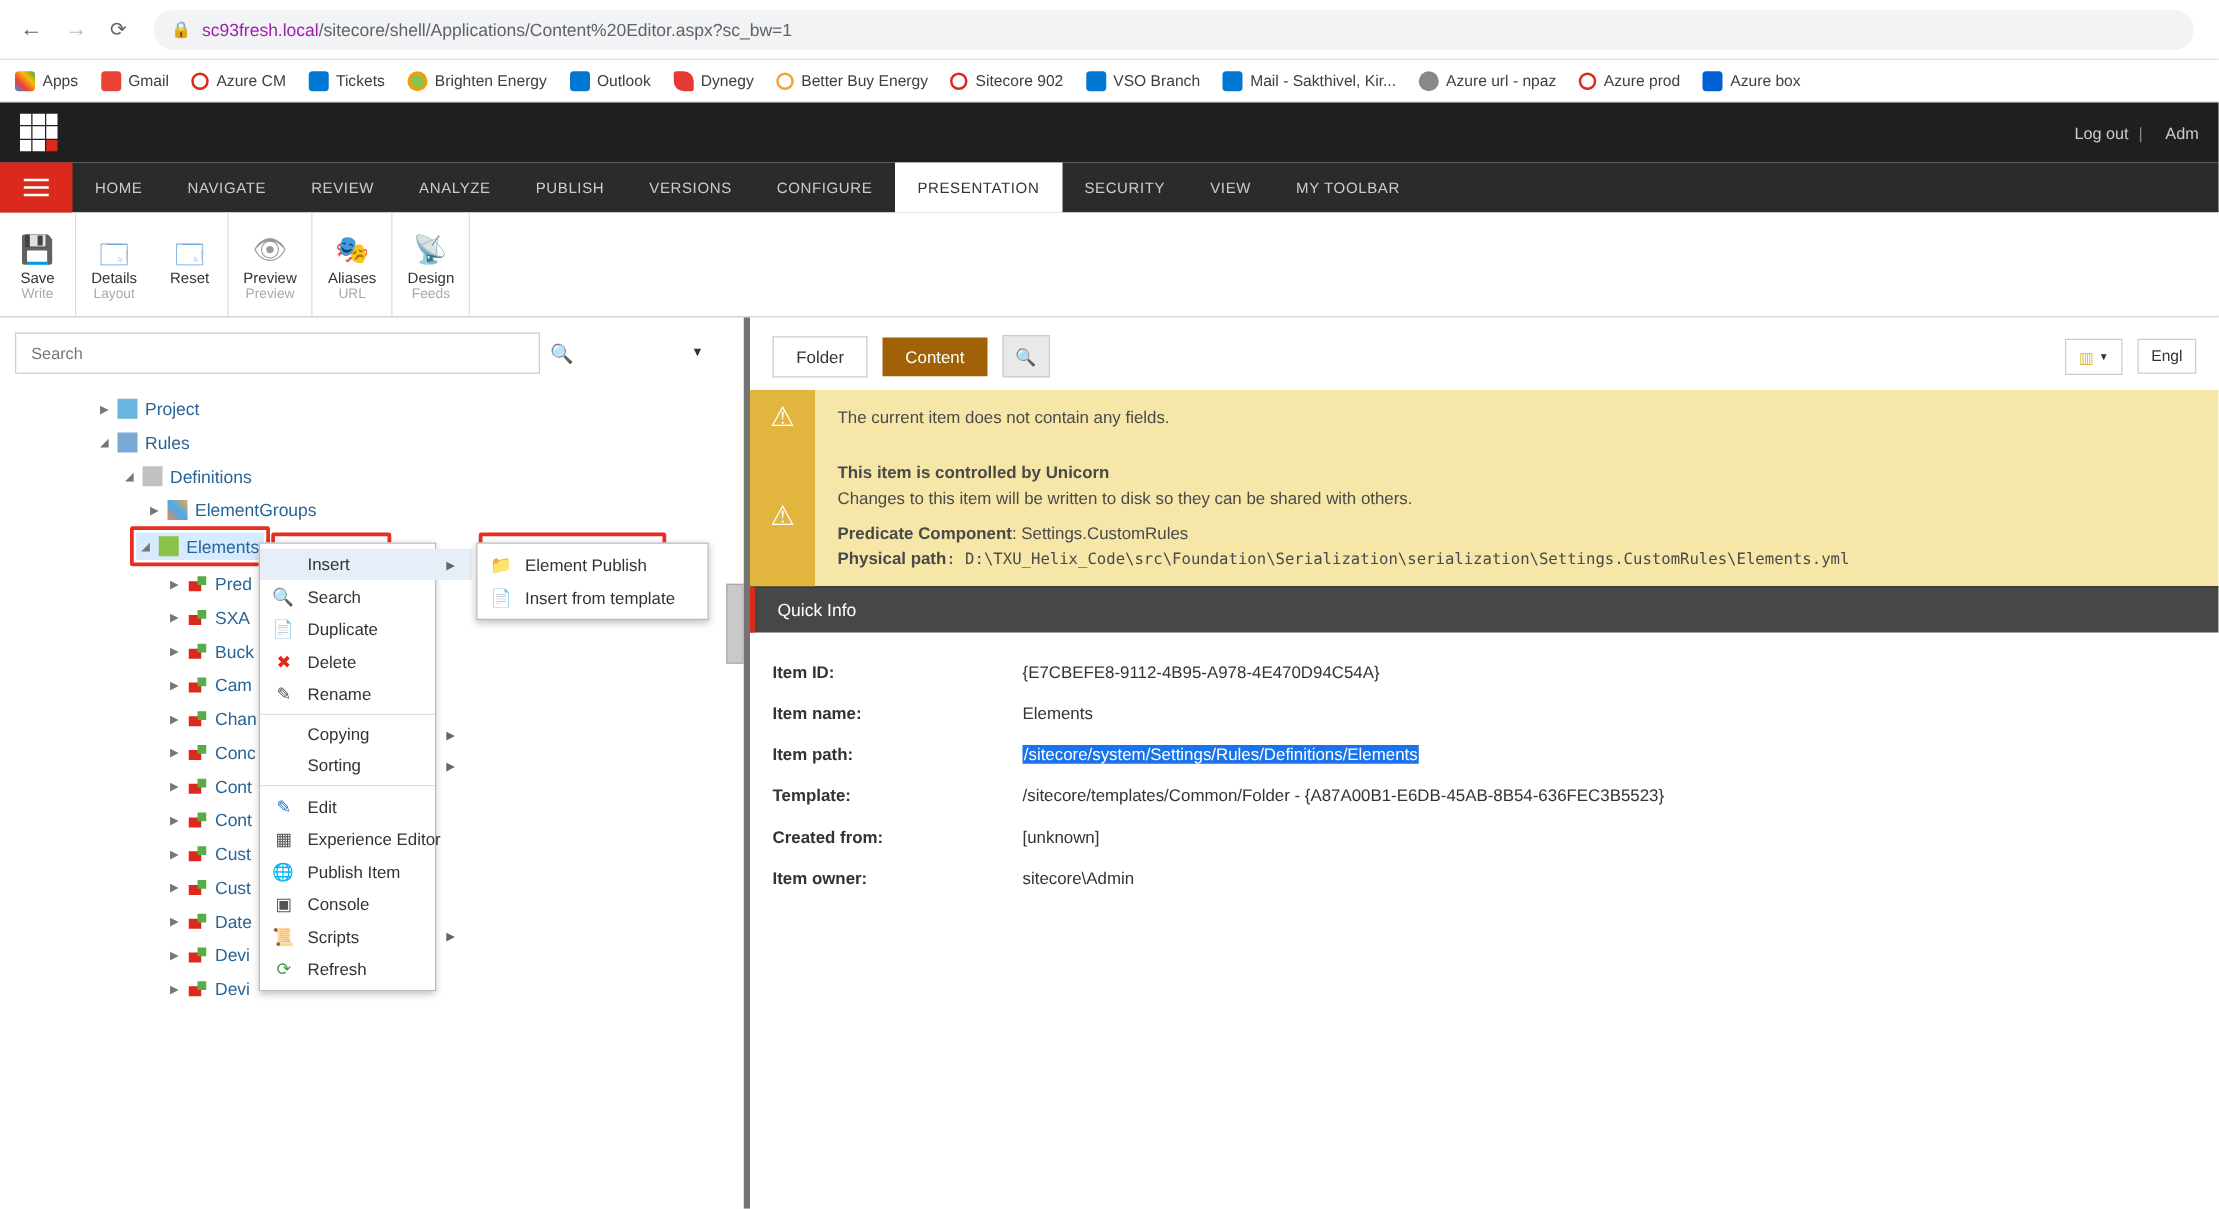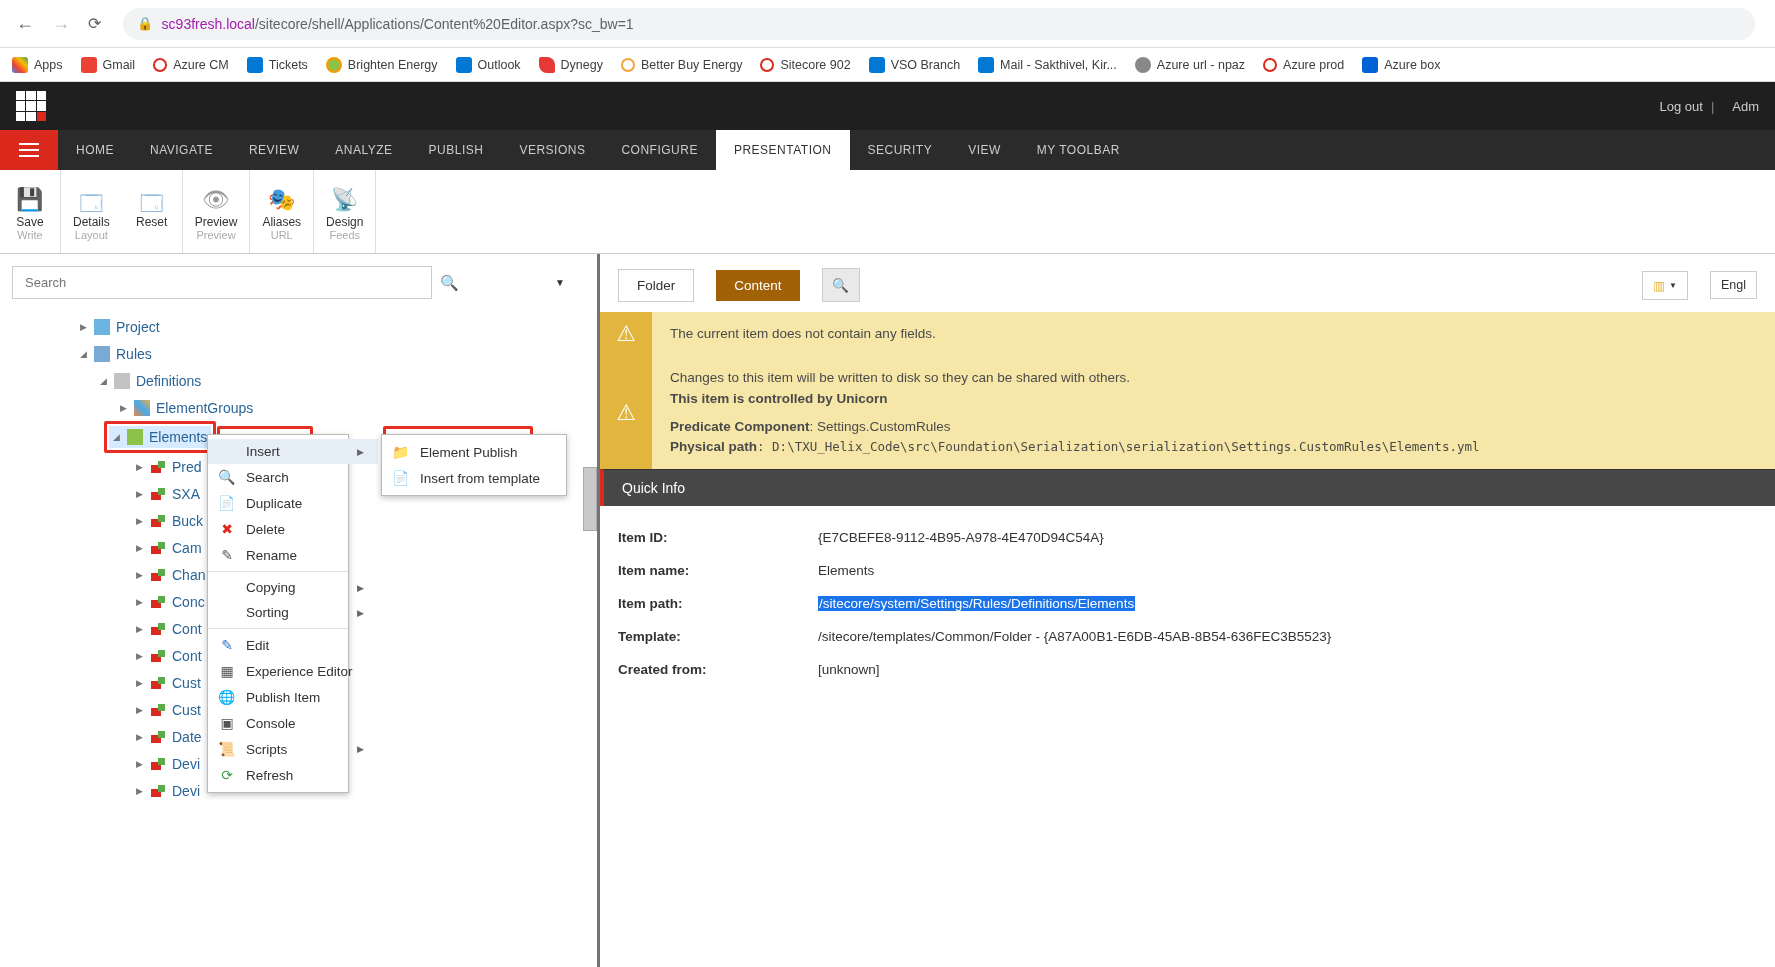--- a/index.html
+++ b/index.html
@@ -41,21 +41,21 @@
 
 .ribbon { height:84px; background:#fff; border-bottom:1px solid #ccc; display:flex; }
 .ribbon-group { display:flex; border-right:1px solid #ddd; }
 .ribbon-btn { display:flex; flex-direction:column; align-items:center; justify-content:center; padding:6px 12px 2px; cursor:pointer; min-width:60px; }
 .ribbon-btn .ic { font-size:22px; height:26px; }
 .ribbon-btn .lbl { font-size:12px; color:#333; margin-top:2px; }
 .ribbon-btn .sub { font-size:11px; color:#aaa; }
 
 
 .main { display:flex; position:absolute; top:254px; bottom:0; left:0; right:0; }
-.left-pane { width:600px; border-right:3px solid #737373; display:flex; flex-direction:column; position:relative; }
+.left-pane { width:600px; border-right:5px solid #737373; display:flex; flex-direction:column; position:relative; }
 .search-row { padding:12px; display:flex; align-items:center; gap:8px; }
 .search-box { flex:0 0 420px; border:1px solid #ccc; padding:8px 12px; font-size:13px; color:#999; }
 .search-icon { color:#d9a441; font-size:15px; }
 .search-dd { margin-left:auto; margin-right:20px; font-size:10px; color:#333; }
 
 
 .tree { flex:1; overflow:auto; padding:2px 0 20px 0; font-size:14px; color:#2a6496; position:relative; }
 .tree-item { display:flex; align-items:center; height:27px; cursor:pointer; }
 .tree-item .arrow { width:10px; color:#777; font-size:9px; margin-right:4px; }
 .tree-item .tic { width:16px; height:16px; margin-right:6px; display:inline-block; }
@@ -65,21 +65,21 @@
 
 .ctx-menu { position:absolute; background:#fff; border:1px solid #bbb; box-shadow:0 2px 6px rgba(0,0,0,.25); z-index:50; padding:4px 0; font-size:13.5px; color:#333; }
 .ctx-item { display:flex; align-items:center; padding:5px 14px 5px 10px; cursor:pointer; gap:10px; min-width:170px; }
 .ctx-item.active { background:#e6eef7; }
 .ctx-sep { height:1px; background:#e0e0e0; margin:3px 0; }
 .ctx-ic { width:18px; text-align:center; font-size:14px; color:#555; }
 .ctx-arrow { margin-left:auto; font-size:9px; color:#666; }
 
 
 .right-pane { flex:1; overflow:auto; background:#fff; position:relative; }
-.content-tabs { display:flex; align-items:center; gap:22px; padding:14px 18px 10px; }
+.content-tabs { display:flex; align-items:center; gap:12px; padding:14px 18px 10px; }
 .ctab { padding:8px 18px; font-size:13.5px; color:#333; cursor:pointer; }
 .ctab.folder { border:1px solid #ccc; background:#fff; }
 .ctab.content { background:#a16207; color:#fff; }
 .ctab.search { background:#e9e9e9; border:1px solid #ccc; padding:8px 10px; }
 .ctab-spacer { flex:1; }
 .ctab-btn { border:1px solid #ccc; padding:6px 10px; font-size:12.5px; display:flex; align-items:center; gap:4px; }
 
 
 .banner { display:flex; background:#f6e7a8; color:#4a4a4a; }
 .banner .warn-ic { width:52px; background:#e2b53e; display:flex; align-items:center; justify-content:center; color:#fff; font-size:22px; }
@@ -528,22 +528,22 @@
     </div>
 
     <div class="banner">
       <div class="warn-ic">⚠</div>
       <div class="warn-body"><span>The current item does not contain any fields.</span></div>
     </div>
 
     <div class="banner">
       <div class="warn-ic">⚠</div>
       <div class="warn-body">
+        <div><strong>This item is controlled by Unicorn</strong></div>
         <div>Changes to this item will be written to disk so they can be shared with others.</div>
-        <div><strong>This item is controlled by Unicorn</strong></div>
         <div style="height:8px;"></div>
         <div class="kv"><span class="k">Predicate Component</span><span>: Settings.CustomRules</span></div>
         <div class="kv"><span class="k">Physical path</span><span class="mono">: D:\TXU_Helix_Code\src\Foundation\Serialization\serialization\Settings.CustomRules\Elements.yml</span></div>
       </div>
     </div>
 
     <div class="section-hdr">Quick Info</div>
     <div class="info-grid" id="info-grid">
         <div class="info-row">
           <div class="k">Item ID:</div>
@@ -558,15 +558,19 @@
           <div class="v"><span class="sel-highlight">/sitecore/system/Settings/Rules/Definitions/Elements</span></div>
         </div>
         <div class="info-row">
           <div class="k">Template:</div>
           <div class="v">/sitecore/templates/Common/Folder - {A87A00B1-E6DB-45AB-8B54-636FEC3B5523}</div>
         </div>
         <div class="info-row">
           <div class="k">Created from:</div>
           <div class="v">[unknown]</div>
         </div>
+        <div class="info-row">
+          <div class="k">Item owner:</div>
+          <div class="v">sitecore\Admin</div>
+        </div>
       </div>
   </div>
 </div>
 
 </body></html>

